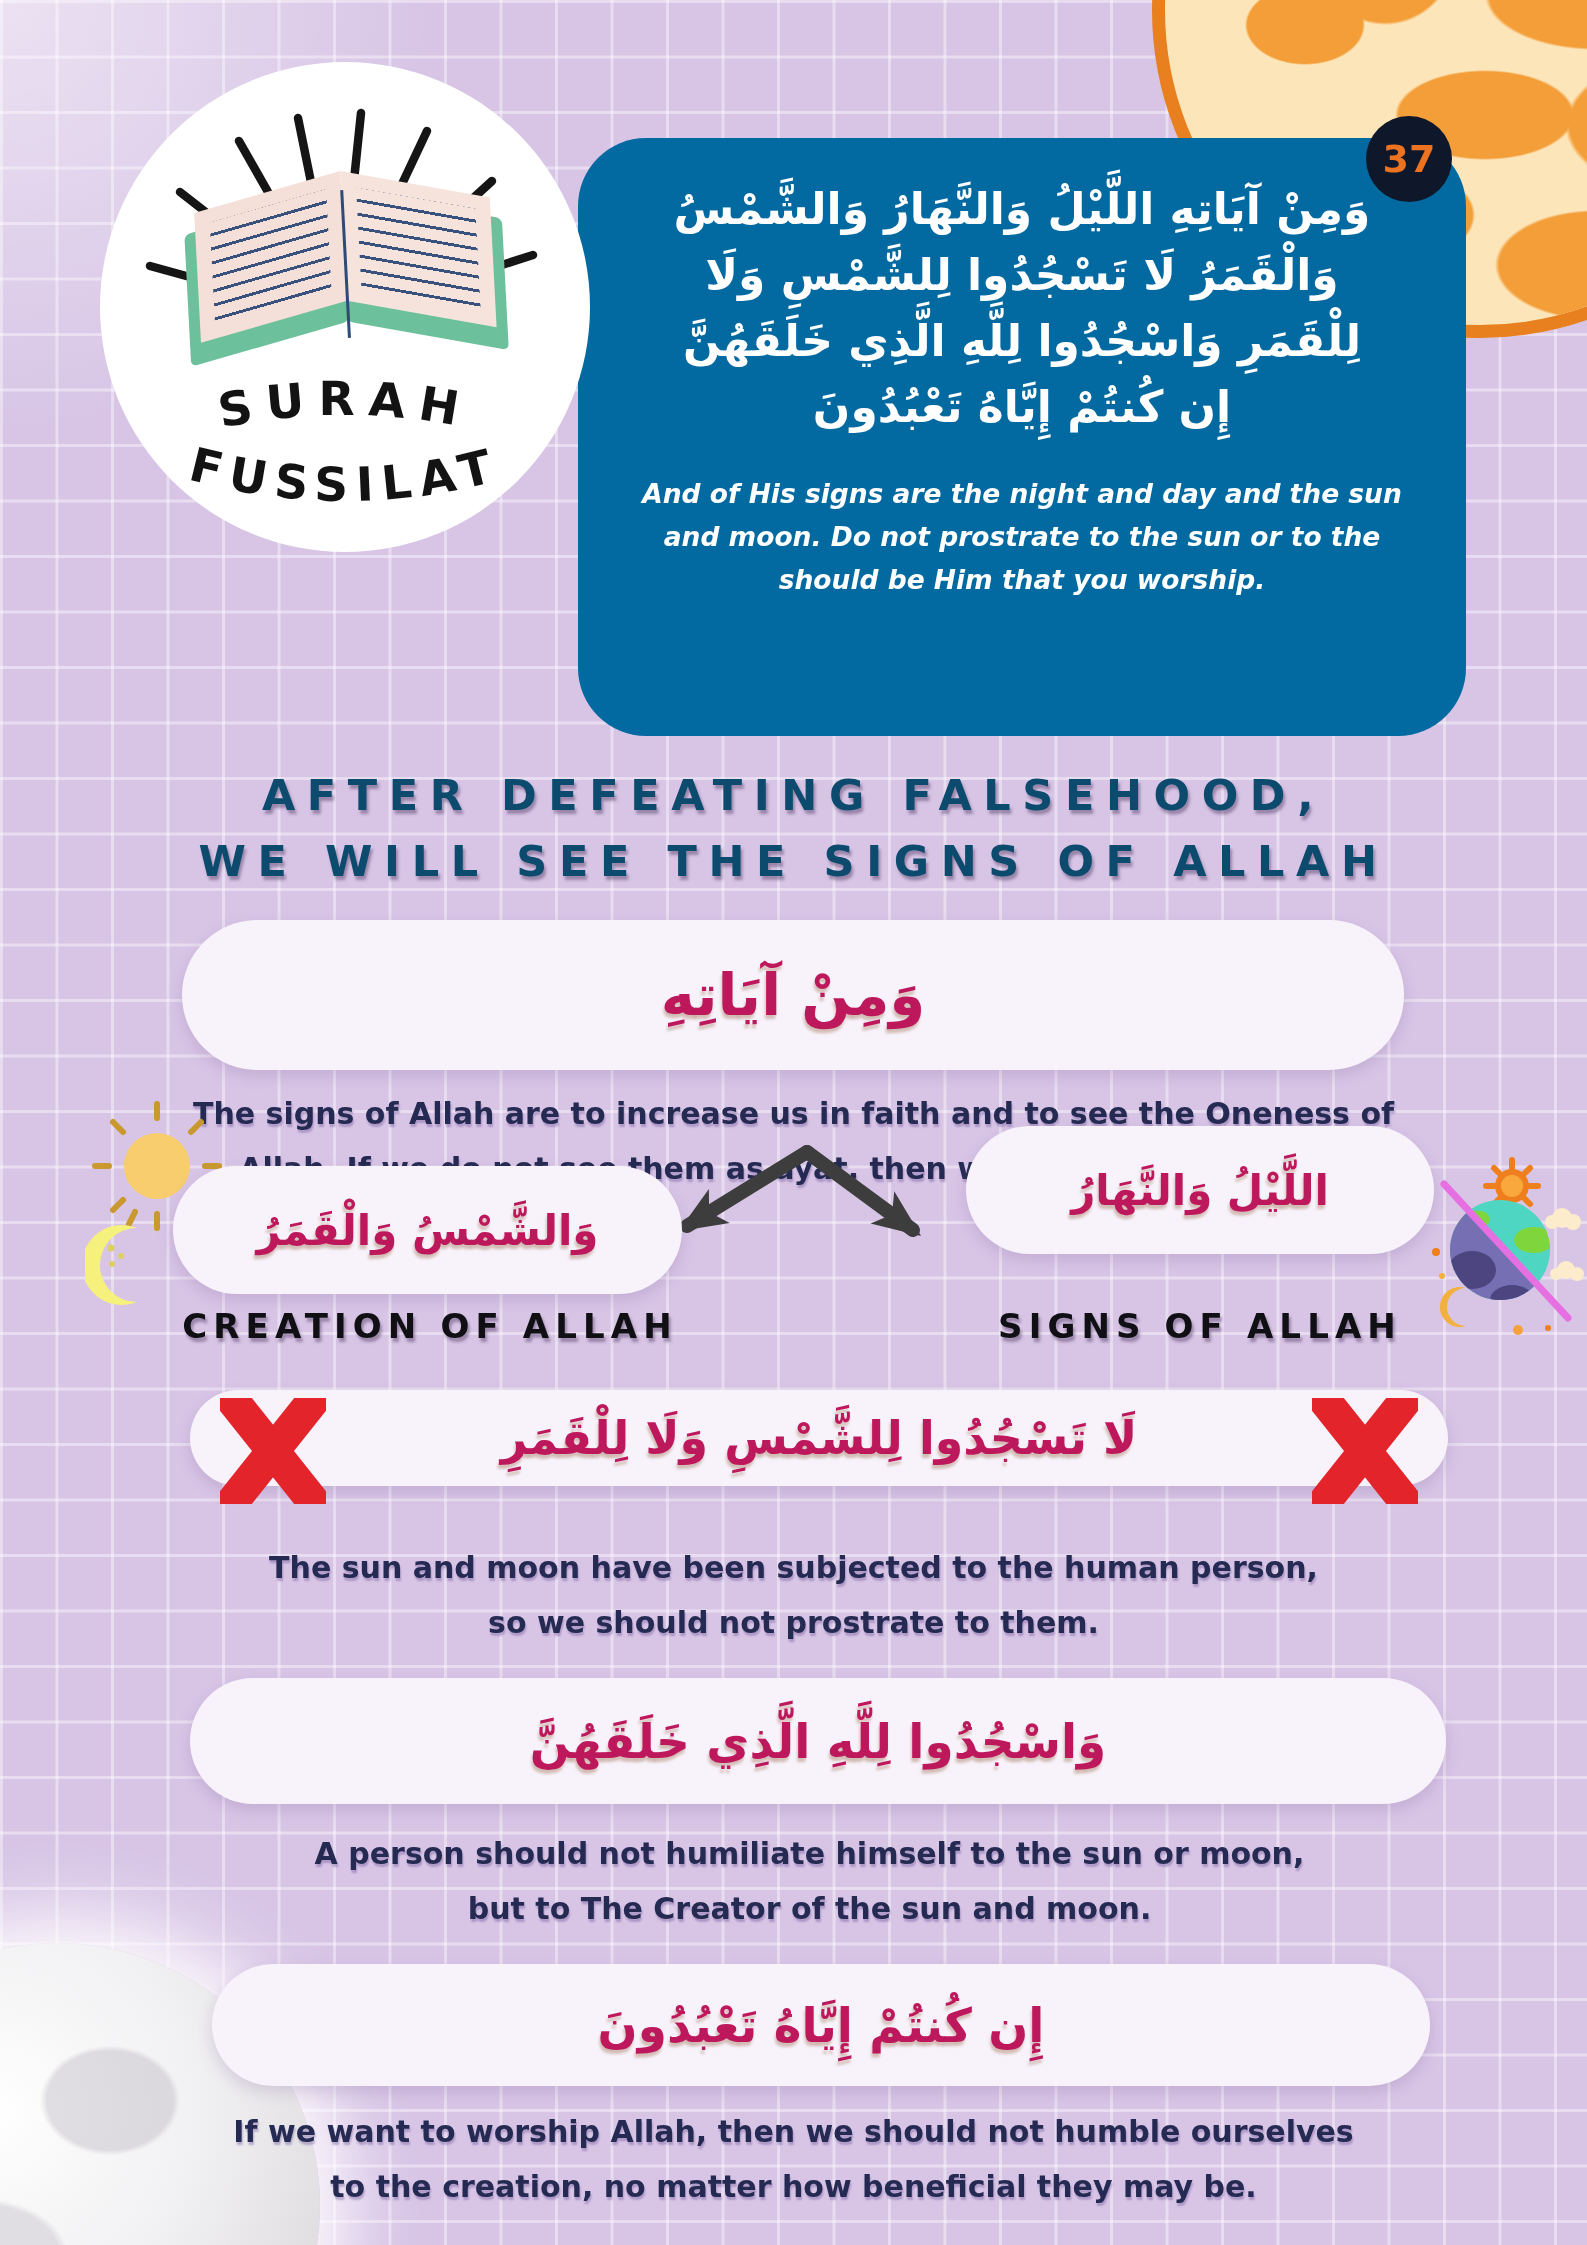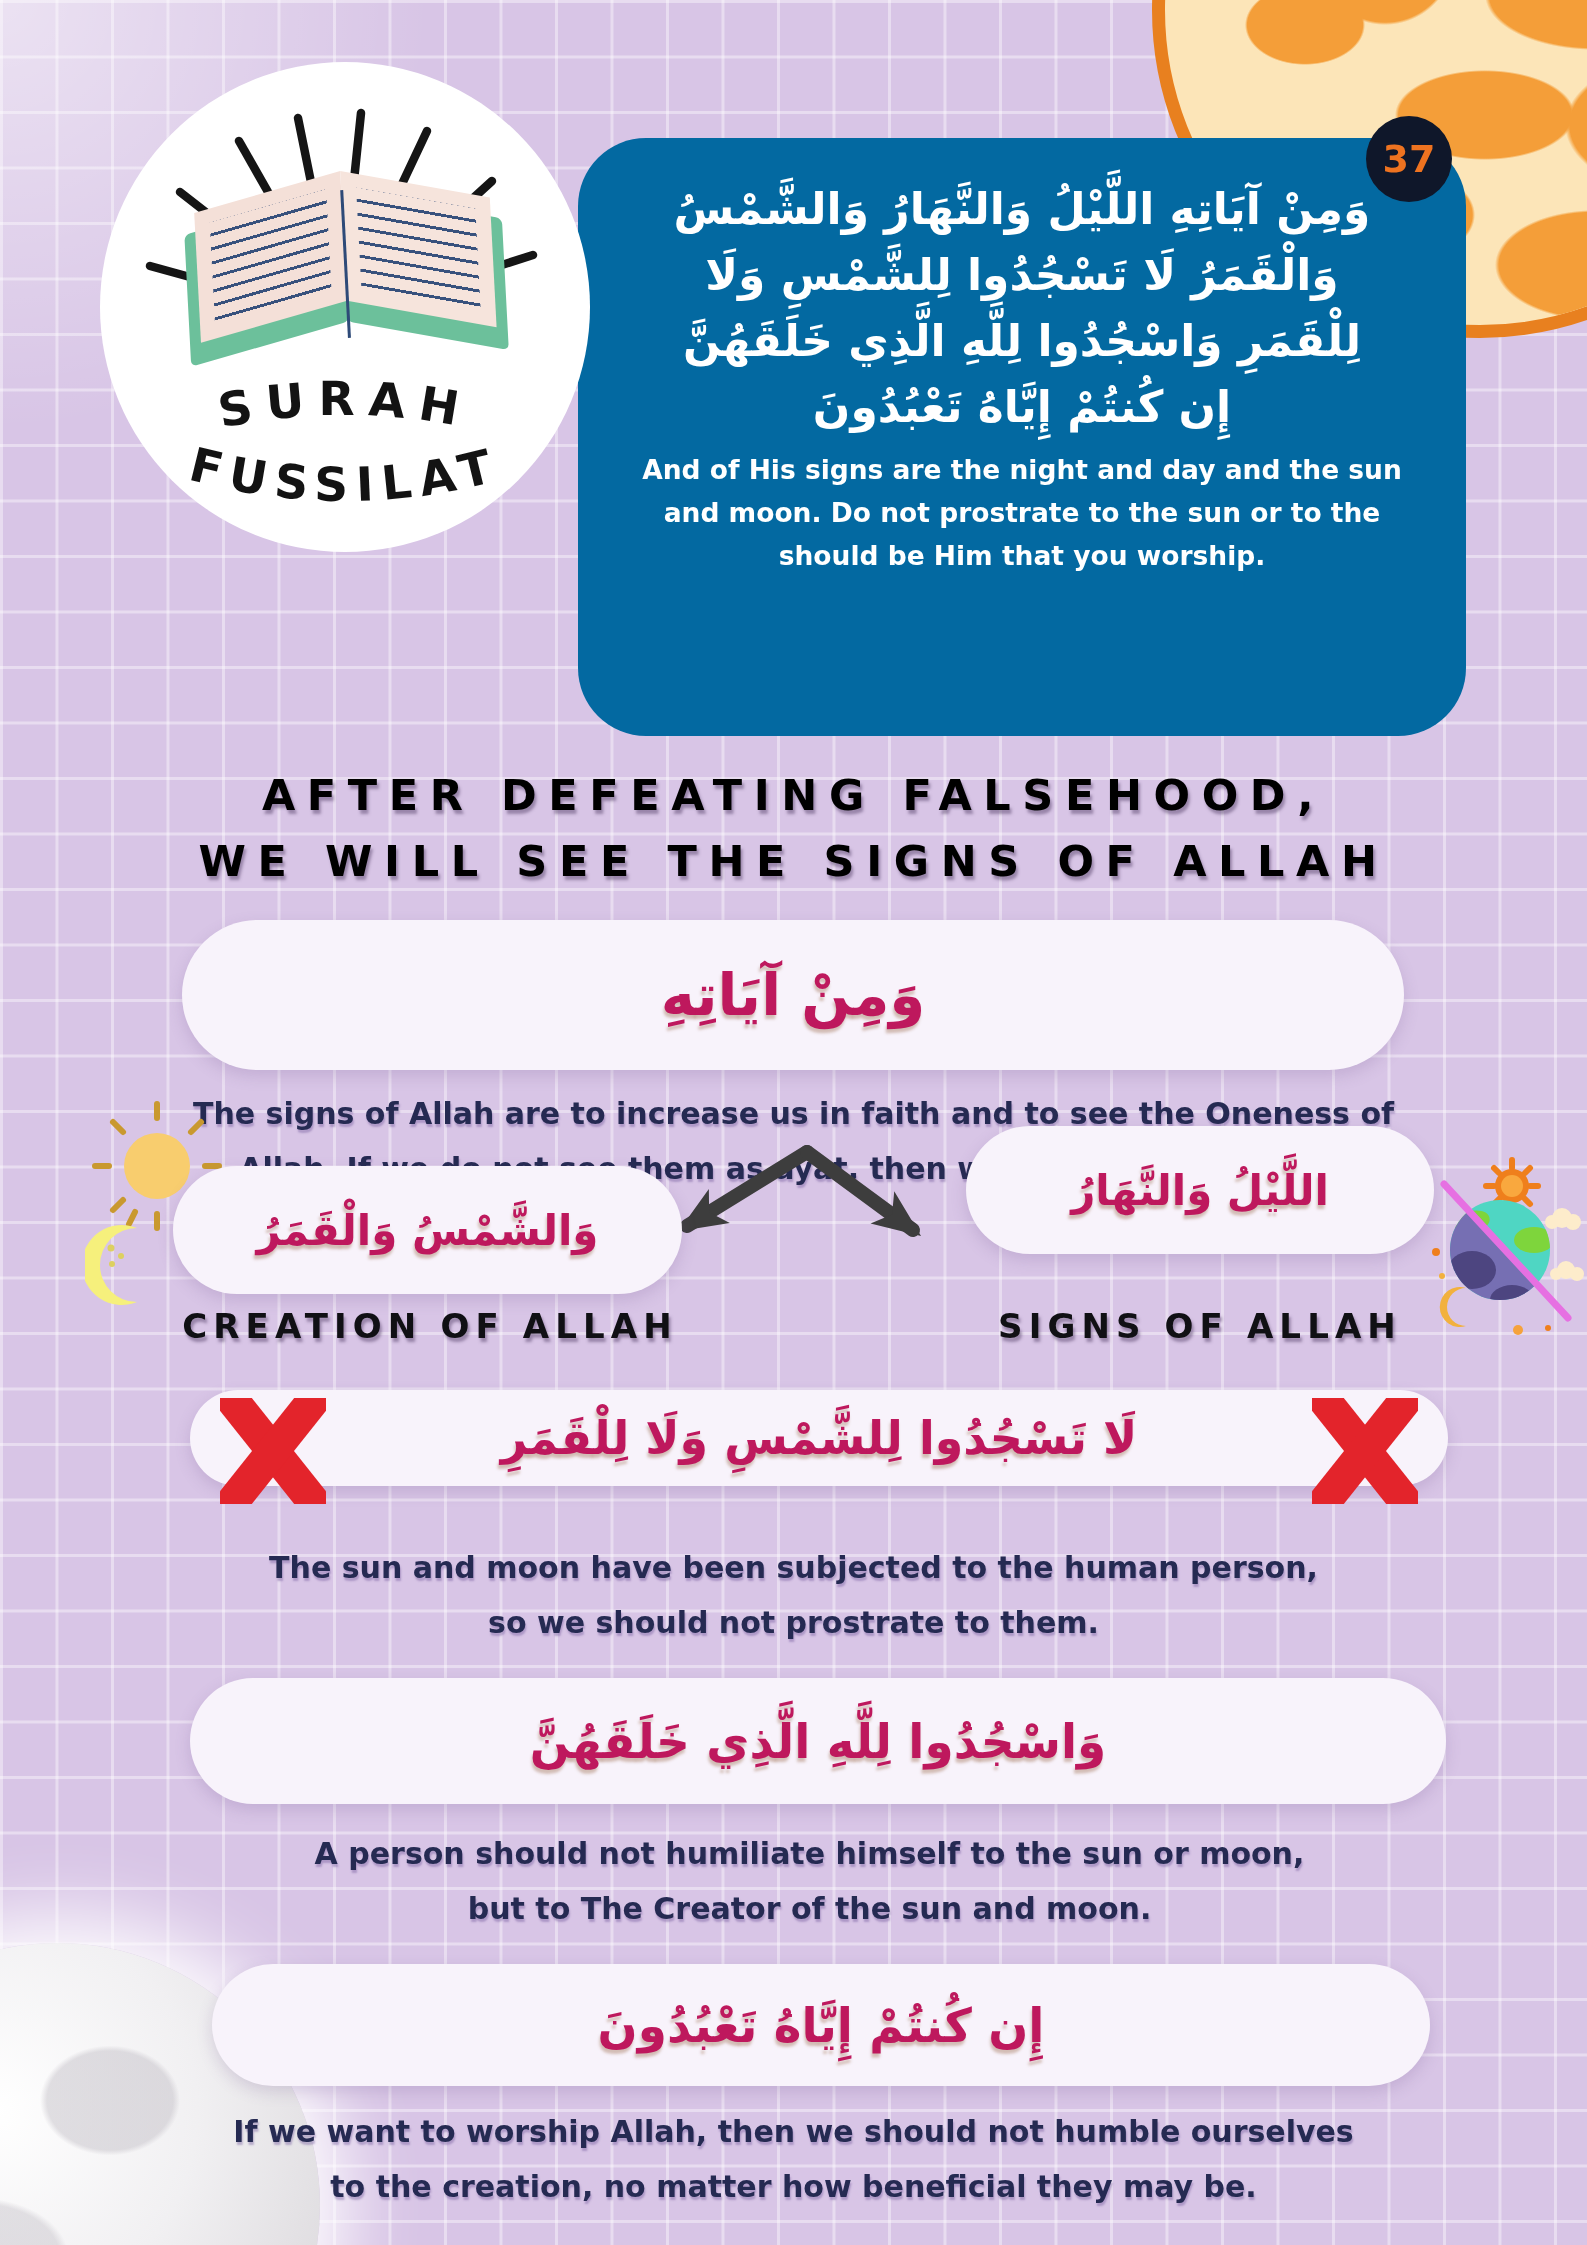--- a/index.html
+++ b/index.html
@@ -45,25 +45,25 @@
   .book .cover-r{position:absolute;right:-9px;top:28px;width:160px;height:132px;background:#6cc09b;transform:skewY(13deg);border-radius:6px;}
   .book .page-l{position:absolute;left:2px;top:8px;width:148px;height:130px;background:#f4e0d8;transform:skewY(-13deg);}
   .book .page-r{position:absolute;left:150px;top:8px;width:148px;height:130px;background:#f6e4dc;transform:skewY(13deg);}
   .book .lines{position:absolute;left:15px;right:15px;top:14px;bottom:12px;
     background:repeating-linear-gradient(to bottom,transparent 0 11px,#2e4a78 11px 14px);opacity:.95;}
   .book .spine{position:absolute;left:149px;top:10px;width:3px;height:148px;background:#2e4a78;}
   
   .verse-box{left:578px;top:138px;width:888px;height:598px;border-radius:68px;background:#0369a1;
     box-sizing:border-box;padding:38px 42px 0;text-align:center;}
   .verse-arabic{direction:rtl;color:#ffffff;font-weight:700;font-size:44px;line-height:66px;}
-  .verse-trans{margin-top:8px;color:#ffffff;font-weight:700;font-size:26.5px;line-height:43px;}
+  .verse-trans{margin-top:32px;color:#ffffff;font-weight:700;font-size:26.5px;line-height:43px;font-style:italic;}
   .ayah-badge{left:1366px;top:116px;width:86px;height:86px;border-radius:50%;background:#0f172a;
     display:flex;align-items:center;justify-content:center;color:#ee7320;font-size:38px;font-weight:900;}
   
-  .title{left:0;right:0;top:762px;text-align:center;color:#000000;font-weight:900;
+  .title{left:0;right:0;top:762px;text-align:center;color:#0c4a6e;font-weight:900;
     font-size:43px;letter-spacing:.27em;line-height:66px;
     text-shadow:2px 4px 3px rgba(90,70,110,.50);}
   
   .pill{background:#f8f3fb;border-radius:90px;display:flex;align-items:center;justify-content:center;
     box-shadow:0 6px 16px rgba(110,80,140,.20);}
   .pill .ar{direction:rtl;color:#be185d;font-weight:700;
     text-shadow:-1px 4px 3px rgba(140,85,50,.35);}
   .pill1{left:182px;top:920px;width:1222px;height:150px;}
   .pill1 .ar{font-size:58px;}
   .pill2l{left:173px;top:1166px;width:509px;height:128px;}

